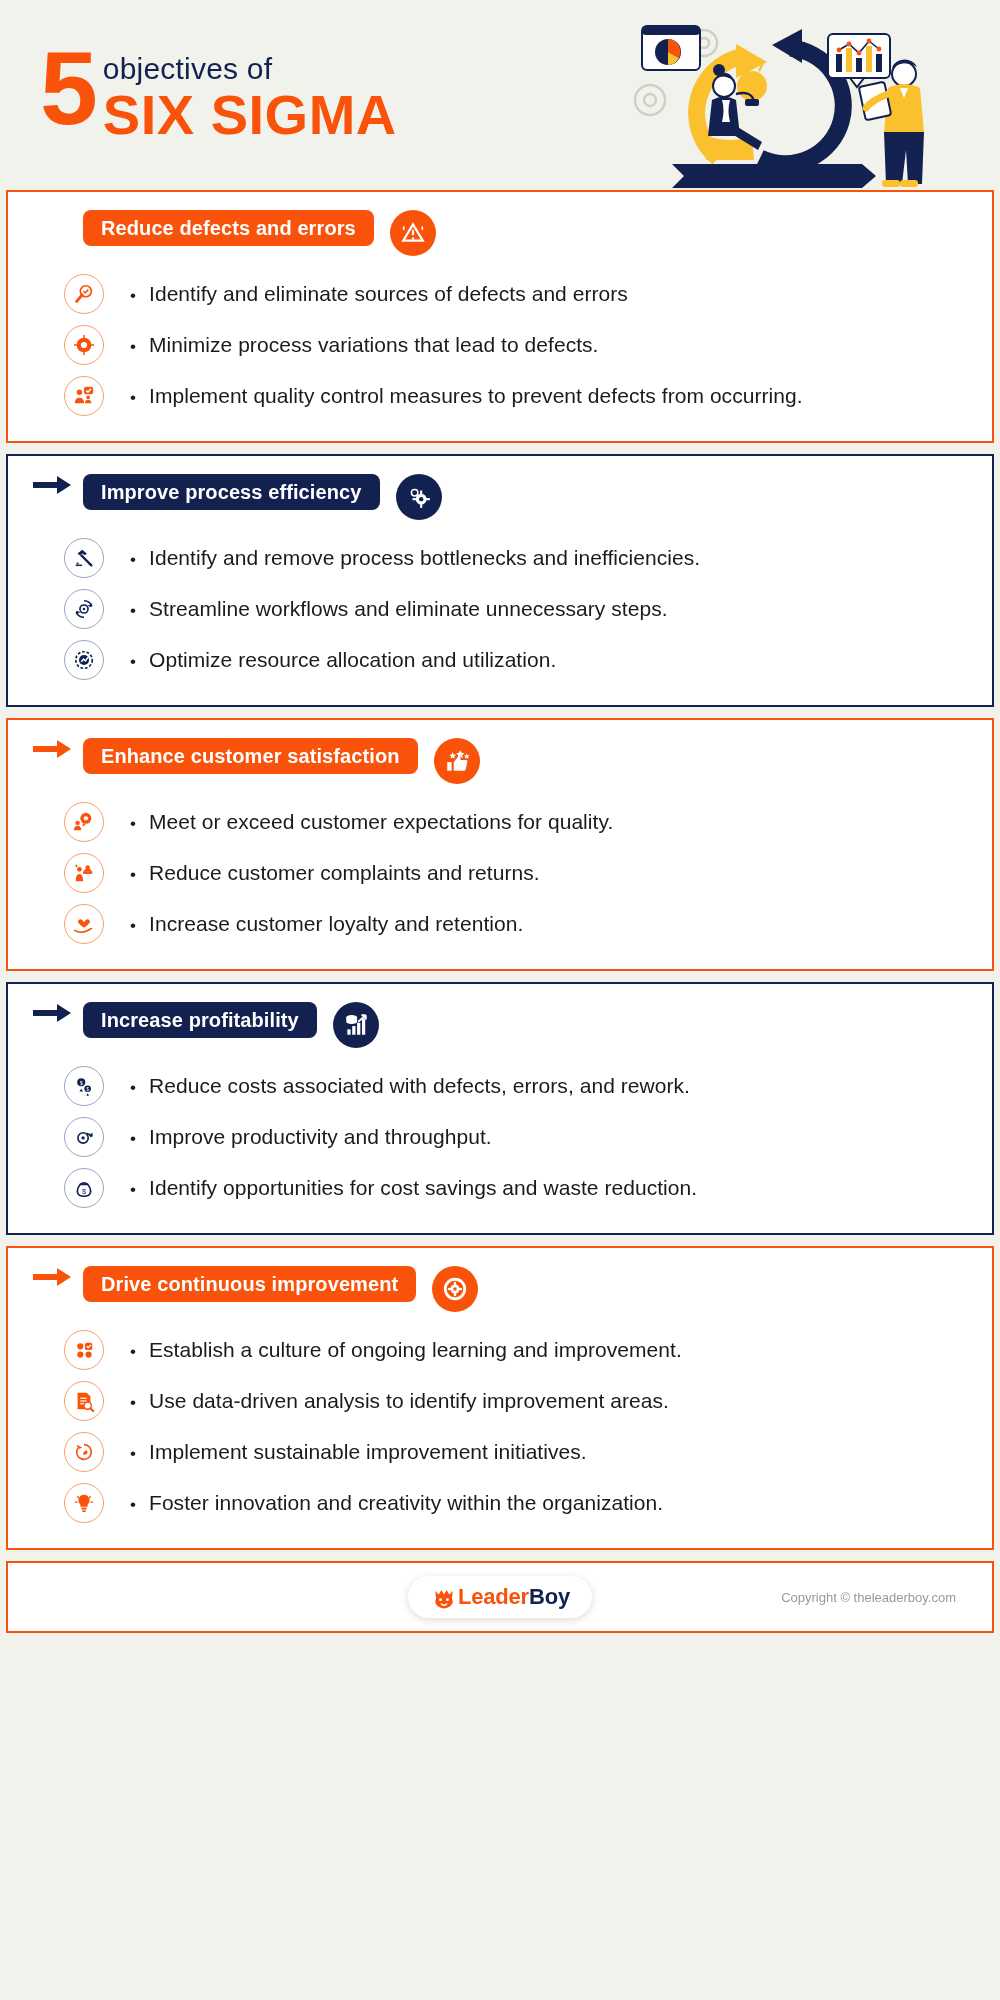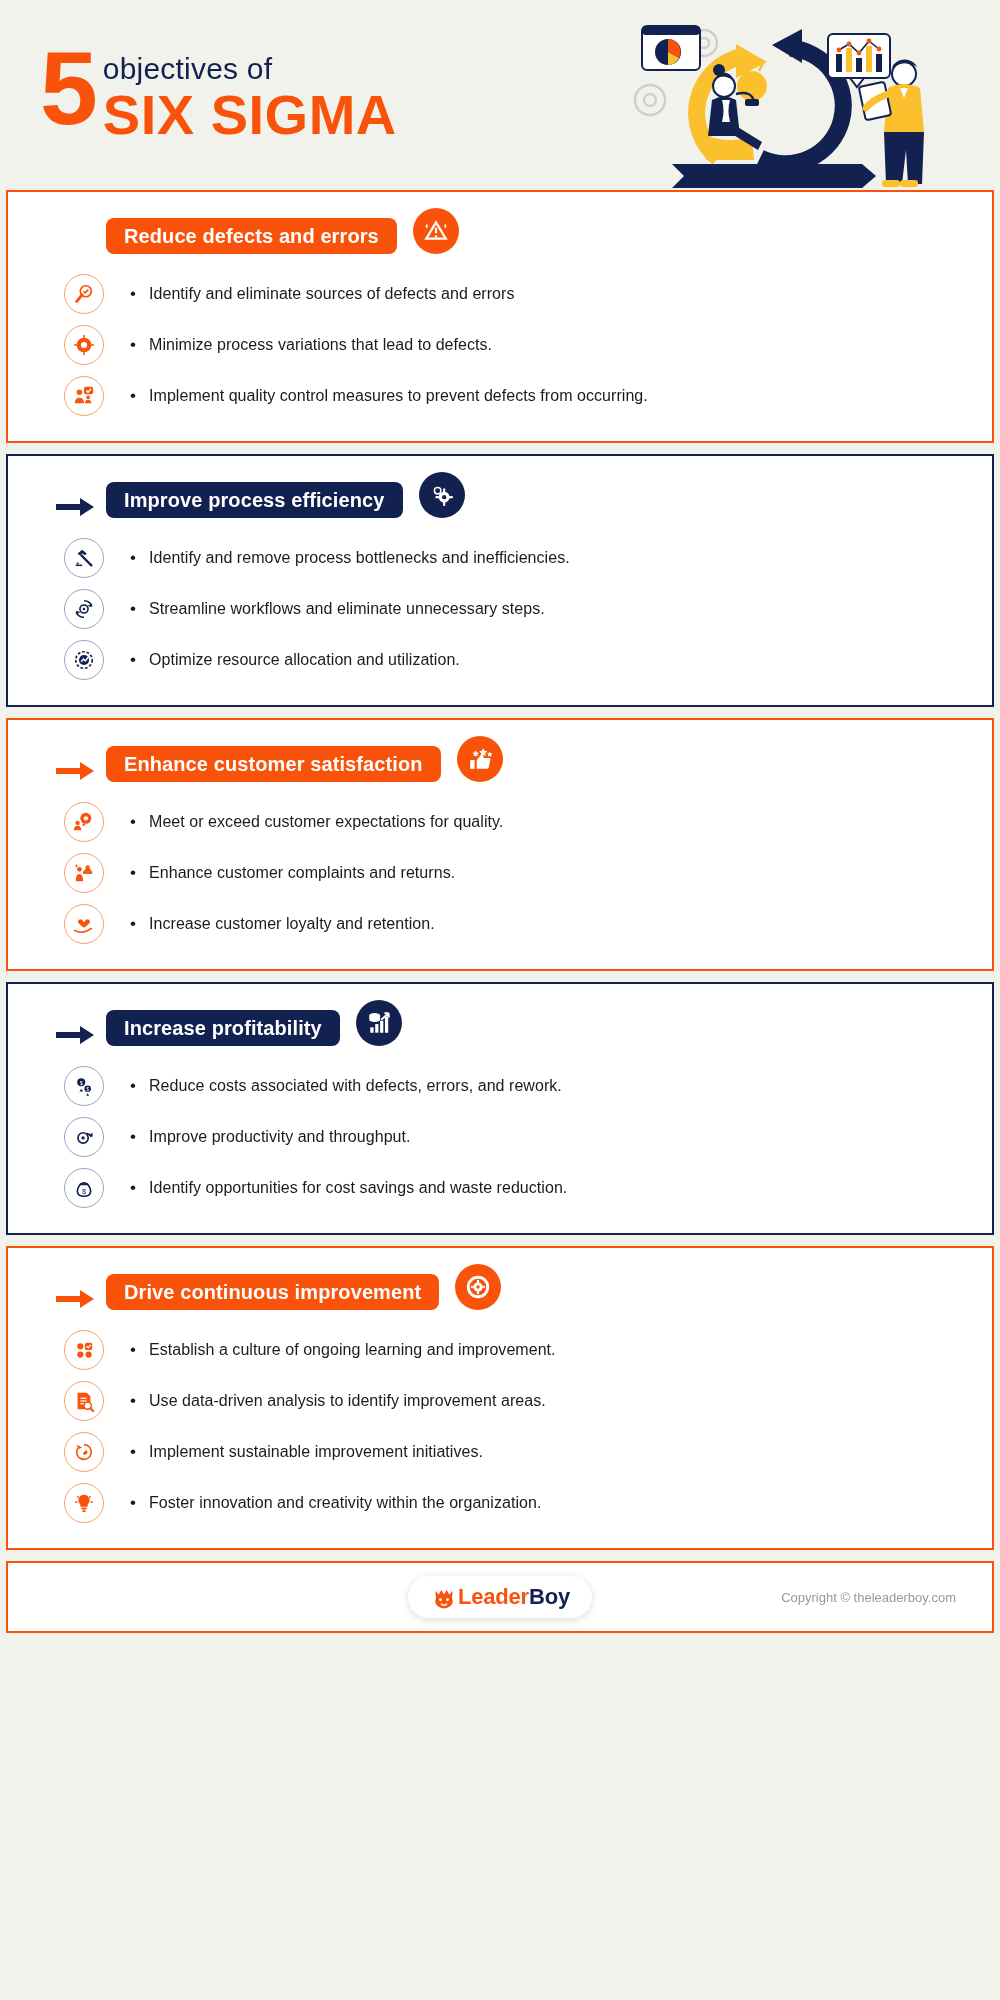--- a/index.html
+++ b/index.html
@@ -25,21 +25,21 @@
     font-size:56px; font-weight:800; color:#f9530b; letter-spacing:.5px;
     line-height:1.05; margin-top:2px;
   }
   .illus { position:absolute; right:28px; top:8px; width:340px; height:185px; }
 
   
   .section { background:#ffffff; margin:0 6px 11px 6px; padding:18px 0 20px 0; position:relative; }
   .section.orange { border:2px solid #f9530b; }
   .section.navy   { border:2px solid #122150; }
 
-  .sec-head { display:flex; align-items:flex-end; padding-left:48px; margin-bottom:14px; height:44px; }
+  .sec-head { display:flex; align-items:flex-start; padding-left:25px; margin-bottom:14px; height:44px; }
   .arrow { width:40px; height:22px; margin-right:10px; flex:0 0 auto; }
   .arrow.spacer { visibility:hidden; }
   .pill {
     display:inline-flex; align-items:center; height:36px; padding:0 18px;
     border-radius:8px; color:#fff; font-size:20px; font-weight:700; letter-spacing:.1px;
     white-space:nowrap;
   }
   .pill.orange { background:#f9530b; }
   .pill.navy   { background:#122150; }
   .head-badge {
@@ -50,21 +50,21 @@
   .head-badge.navy   { background:#122150; }
 
   .bullets { padding-left:56px; }
   .brow { display:flex; align-items:center; height:51px; }
   .bicon {
     width:40px; height:40px; border-radius:50%; flex:0 0 auto;
     display:flex; align-items:center; justify-content:center; background:#fff;
   }
   .bicon.orange { border:1.4px solid #f9a06b; }
   .bicon.navy   { border:1.4px solid #9aa4c0; }
-  .btext { margin-left:26px; font-size:16px; color:#1b1b1b; letter-spacing:.05px; }
+  .btext { margin-left:26px; font-size:21px; color:#1b1b1b; letter-spacing:.05px; }
   .btext::before { content:"\2022"; color:#1b1b1b; margin-right:13px; font-size:17px; }
 
   
   .footer {
     background:#fff; margin:0 6px; border:2px solid #f9530b;
     height:72px; display:flex; align-items:center; justify-content:center; position:relative;
   }
   .logo-chip {
     display:flex; align-items:center; background:#fff;
     border-radius:30px; padding:7px 22px;
@@ -314,21 +314,21 @@
             <div class="bicon orange">
               <svg viewBox="0 0 24 24" width="22" height="22">
                 <circle cx="7" cy="8" r="2.6" fill="#f9530b"></circle>
                 <path d="M3 21 q0 -8 4 -8 t4 8 Z" fill="#f9530b"></path>
                 <rect x="11" y="10" width="10" height="3" fill="#f9530b"></rect>
                 <circle cx="16" cy="6" r="2.4" fill="#f9530b"></circle>
                 <path d="M12 10 q0 -3 4 -3 t4 3 Z" fill="#f9530b"></path>
                 <path d="M4 3 q-1 1.4 0 2.6" stroke="#f9530b" fill="none" stroke-width="1.8"></path>
               </svg>
             </div>
-            <div class="btext">Enhance customer complaints and returns.</div>
+            <div class="btext">Reduce customer complaints and returns.</div>
           </div>
           <div class="brow">
             <div class="bicon orange">
               <svg viewBox="0 0 24 24" width="22" height="22">
                 <path d="M12 10 q-3 -5 -6 -2 -2.6 2.6 6 8 8.6 -5.4 6 -8 -3 -3 -6 2 Z" fill="#f9530b"></path>
                 <path d="M2 19 q6 4 14 0 l4 -2" stroke="#f9530b" fill="none" stroke-width="1.8" stroke-linecap="round"></path>
               </svg>
             </div>
             <div class="btext">Increase customer loyalty and retention.</div>
           </div>

